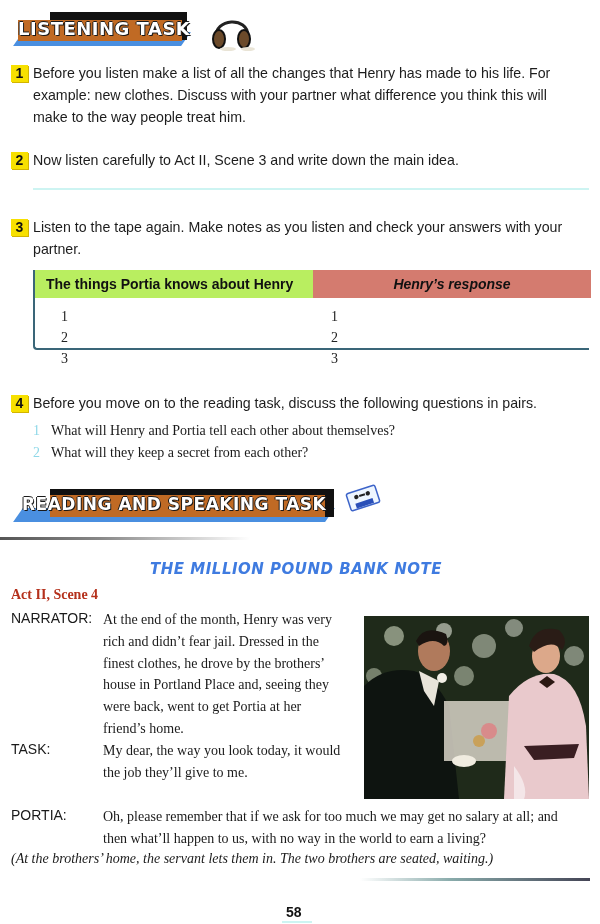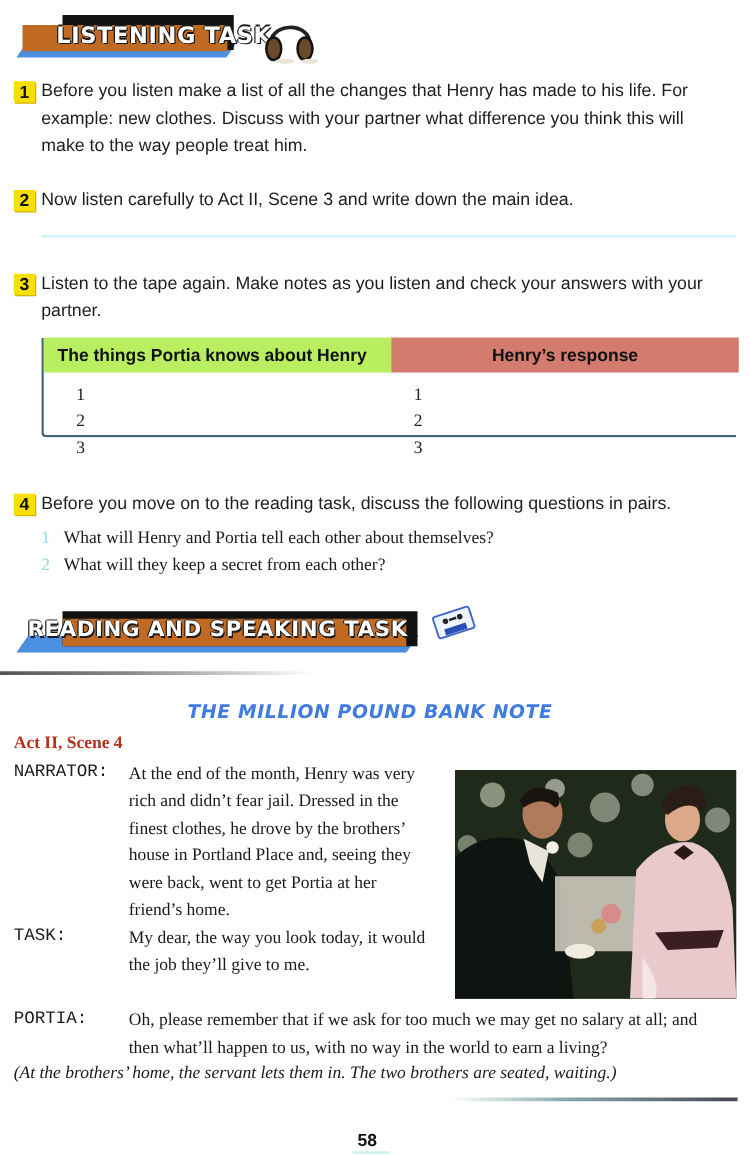--- a/index.html
+++ b/index.html
@@ -27,52 +27,52 @@
   .task-text { position: absolute; font-size: 14.2px; line-height: 22px; color: #1d1d1d; }
 
   .rule-cyan { position: absolute; height: 2px; background: #cdf4f2; }
 
   
   .tbl { position: absolute; left: 33px; top: 270px; width: 556px; height: 80px;
          border-left: 2px solid #3a6678; border-bottom: 2px solid #3a6678; border-radius: 0 0 0 4px; }
   .tbl .h1 { position: absolute; left: 0; top: 0; width: 278px; height: 28px; background: #b9ee60;
              font-weight: bold; font-size: 14px; line-height: 28px; padding-left: 11px; color: #111; }
   .tbl .h2 { position: absolute; left: 278px; top: 0; width: 278px; height: 28px; background: #d47b6f;
-             font-weight: bold; font-size: 14px; line-height: 28px; text-align: center; color: #111; }
+             font-weight: bold; font-size: 14px; line-height: 28px; text-align: center; color: #111; font-style: italic; }
   .tbl .cell { position: absolute; font-family: "Liberation Serif", serif; font-size: 14px; color: #222; }
 
   .sub-item { position: absolute; font-family: "Liberation Serif", serif; font-size: 14px; color: #1a1a1a; }
   .sub-item .n { color: #8fd8e8; display: inline-block; width: 18px; }
 
   .title-play { position: absolute; left: 0; width: 560px; top: 560px; text-align: center;
                 font-family: "DejaVu Sans", sans-serif; font-weight: bold; font-style: italic;
                 font-size: 15px; color: #3f7be0; letter-spacing: 0.5px; padding-left: 32px; }
   .act { position: absolute; left: 11px; top: 587px; font-family: "Liberation Serif", serif;
          font-weight: bold; font-size: 14px; color: #b5311c; }
 
-  .speaker { position: absolute; left: 11px; font-family: Liberation Mono, monospace; font-size: 14px; color: #1a1a1a; }
+  .speaker { position: absolute; left: 11px; font-family: Liberation Sans, sans-serif; font-size: 14px; color: #1a1a1a; }
   .speech { position: absolute; left: 103px; font-family: "Liberation Serif", serif; font-size: 14px;
             line-height: 21.8px; color: #1a1a1a; text-align: justify; }
   .stage { position: absolute; left: 11px; top: 851px; font-family: "Liberation Serif", serif;
            font-style: italic; font-size: 14px; color: #1a1a1a; }
 
   .photo { position: absolute; left: 364px; top: 616px; width: 225px; height: 183px; overflow: hidden;
            background: #1d2418; }
 
   .page-num { position: absolute; left: 286px; top: 904px; font-weight: bold; font-size: 14px; color: #111; }
   .page-num-ul { position: absolute; left: 282px; top: 921px; width: 30px; height: 2px; background: #cdf4f2; }
 </style>
 </head>
 <body>
 
 <div class="banner" style="left:0;top:0;width:190px;height:50px;">
   <div class="blue" style="left:18px;top:32px;width:168px;height:14px;"></div>
   <div class="black" style="left:50px;top:12px;width:137px;height:28px;"></div>
   <div class="orange" style="left:18px;top:20px;width:164px;height:21px;"></div>
-  <div class="text" style="left:18px;top:18px;font-size:18px;margin-left:27px;">LISTENING TASK</div>
+  <div class="text" style="left:18px;top:18px;font-size:18px;">LISTENING TASK</div>
 </div>
 
 <div style="position:absolute;left:208px;top:12px;width:50px;height:40px;">
   <svg width="50" height="40" viewBox="0 0 50 40">
     <path d="M8 26 C6 6, 40 4, 40 24" fill="none" stroke="#222" stroke-width="3"></path>
     <ellipse cx="11" cy="27" rx="6" ry="9" fill="#6b4a2a" stroke="#111" stroke-width="2"></ellipse>
     <ellipse cx="36" cy="27" rx="6" ry="9" fill="#6b4a2a" stroke="#111" stroke-width="2"></ellipse>
     <ellipse cx="20" cy="37" rx="8" ry="2" fill="#e9e4d6"></ellipse>
     <ellipse cx="40" cy="37" rx="7" ry="2" fill="#e9e4d6"></ellipse>
   </svg>

